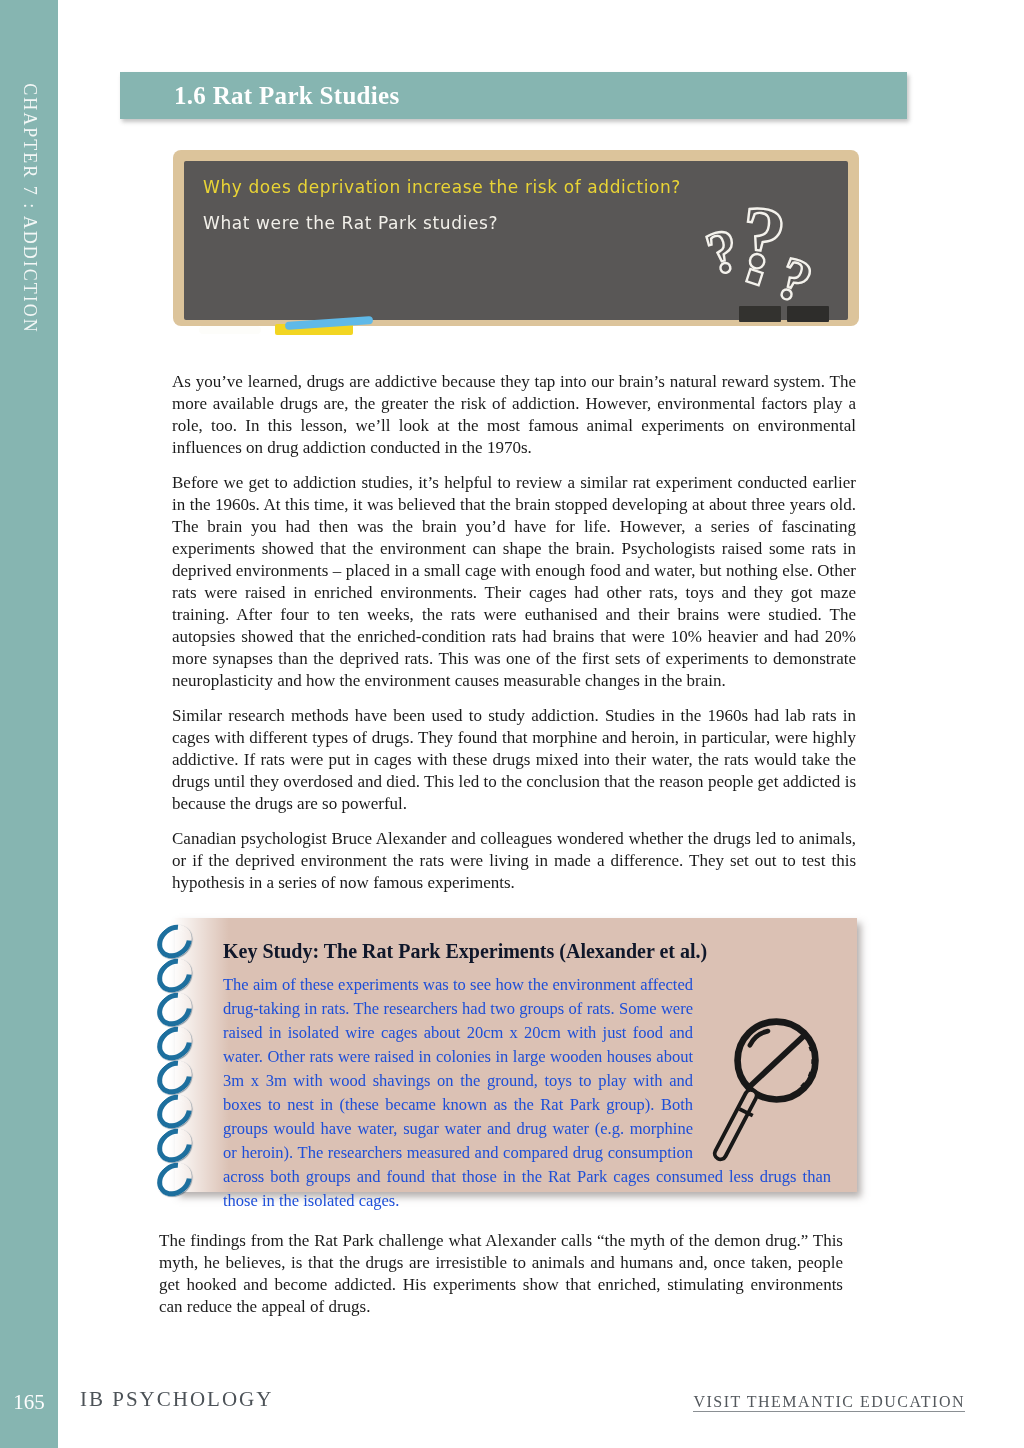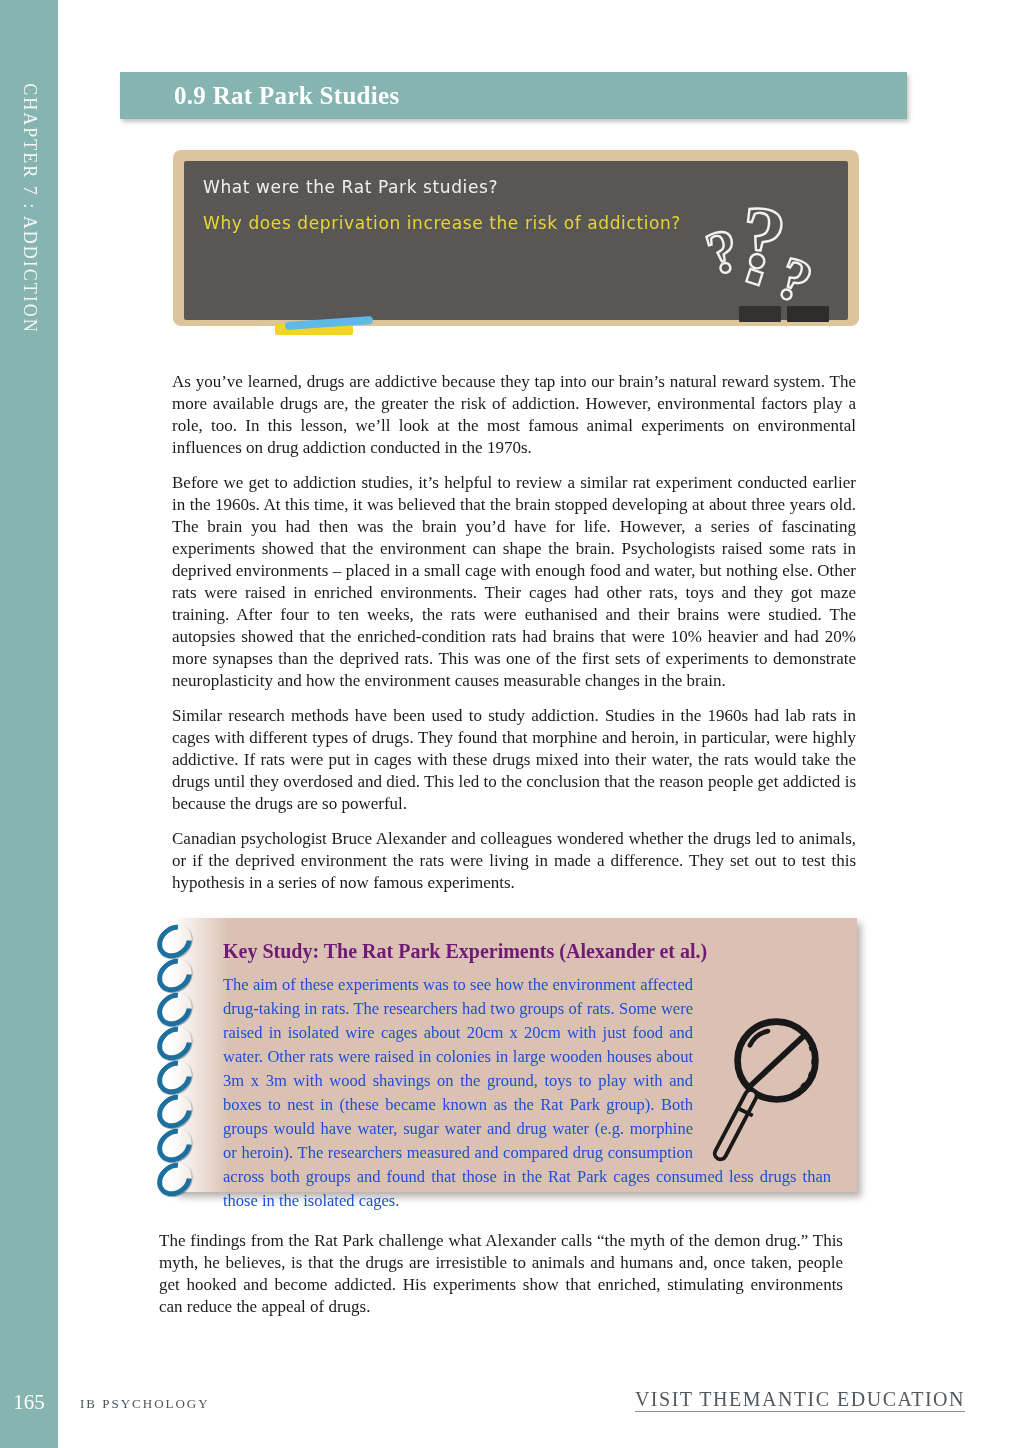--- a/index.html
+++ b/index.html
@@ -78,64 +78,64 @@
   }
   .ring {
     position:absolute; left:-19px; width:27px; height:21px;
     border:5px solid #1d6f9e; border-right-color:transparent;
     border-radius:50%; transform:rotate(-40deg);
     box-shadow:inset 0 1px 1px rgba(255,255,255,0.45), 0 1px 1px rgba(10,50,80,0.5);
     z-index:3;
   }
   .ks-title {
     position:relative; padding:22px 30px 0 48px;
-    font-size:20px; font-weight:bold; color:#701a75;
+    font-size:20px; font-weight:bold; color:#0f172a;
   }
   .ks-body {
     position:relative; padding:10px 26px 0 48px;
     font-size:16.5px; line-height:24px; text-align:justify; color:#1d4ed8;
   }
   .magnifier-float {
     float:right; width:128px; height:152px; margin:40px 0 0 10px;
     display:flex; align-items:flex-end; justify-content:flex-end;
   }
 
   
   .footer-left {
     position:absolute; left:80px; bottom:36px;
-    font-size:13px; letter-spacing:2px; color:#4c5257;
+    font-size:21px; letter-spacing:2px; color:#4c5257;
   }
   .footer-right {
     position:absolute; right:59px; bottom:36px;
-    font-size:20px; letter-spacing:1.5px; color:#53585d;
+    font-size:16px; letter-spacing:1.5px; color:#53585d;
     border-bottom:1px solid #8a8f93; cursor:pointer;
   }
 </style>
 </head>
 <body>
 
 <div class="page">
 
   <div class="sidebar">
     <div class="chapter-label-wrap">
       <div class="chapter-label">CHAPTER 7 : ADDICTION</div>
     </div>
     <div class="page-number">165</div>
   </div>
 
   <div class="header-bar">
-    <div class="header-title">0.9 Rat Park Studies</div>
+    <div class="header-title">1.6 Rat Park Studies</div>
   </div>
 
   <div class="chalkboard">
     <div class="cb-frame"></div>
     <div class="cb-board"></div>
     <div class="cb-questions">
+      <div class="cb-q q-yellow">Why does deprivation increase the risk of addiction?</div>
       <div class="cb-q q-white">What were the Rat Park studies?</div>
-      <div class="cb-q q-yellow">Why does deprivation increase the risk of addiction?</div>
     </div>
     <svg class="cb-qmarks" viewBox="0 0 140 140">
       <g fill="none" stroke="#f4f2ec" stroke-width="2.4" font-family="Liberation Serif, serif" font-weight="bold">
         <text x="8" y="96" font-size="62" transform="rotate(-16 30 66)">?</text>
         <text x="46" y="94" font-size="90" transform="rotate(7 75 50)">?</text>
         <text x="86" y="128" font-size="62" transform="rotate(22 105 100)">?</text>
         <rect x="52" y="96" width="13" height="13" transform="rotate(18 58 102)"></rect>
       </g>
     </svg>
     <div class="chalk chalk-white"></div>

